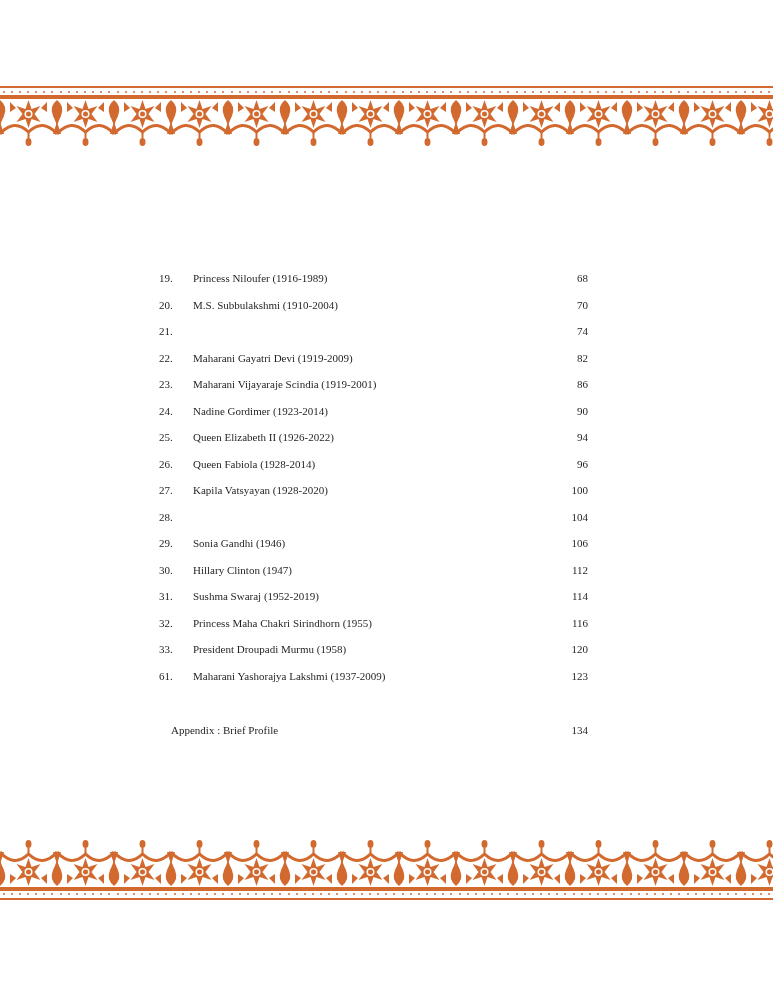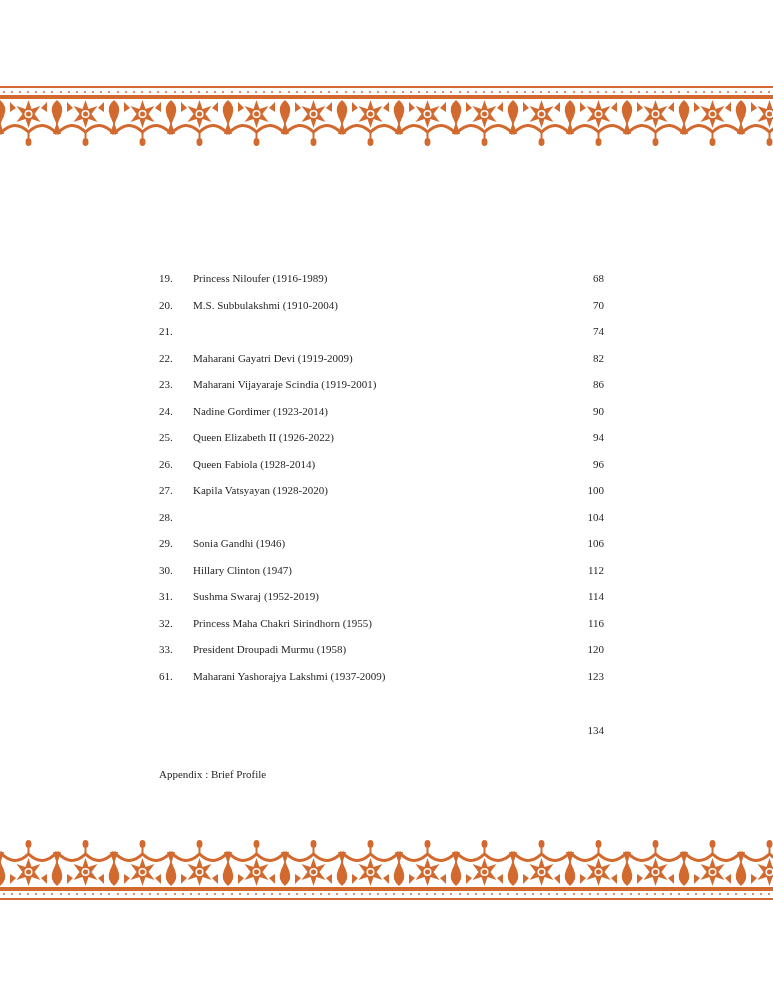--- a/index.html
+++ b/index.html
@@ -5,22 +5,22 @@
   html, body { margin: 0; padding: 0; background: #ffffff; }
   body { width: 773px; height: 1000px; position: relative; overflow: hidden;
          font-family: "Liberation Serif", "DejaVu Serif", serif; color: #231f20; }
   .border { position: absolute; left: 0; width: 773px; height: 70px; }
   .border.top { top: 84px; }
   .border.bottom { top: 832px; }
   .toc { position: absolute; left: 159px; top: 266px; width: 445px; }
   .row { position: absolute; left: 0; width: 445px; height: 24px; font-size: 11px; line-height: 24px; }
   .num { position: absolute; left: 0; }
   .title { position: absolute; left: 34px; white-space: nowrap; }
-  .page { position: absolute; right: 0; text-align: left; }
-  .appendix .title { left: 0; margin-top: 44px; }
+  .page { position: absolute; right: 16px; text-align: left; }
+  .appendix .title { left: 12px; }
 </style>
 </head>
 <body>
 
 <svg width="0" height="0" style="position:absolute">
   <defs>
     <pattern id="lace" x="0" y="0" width="57" height="70" patternUnits="userSpaceOnUse">
 
       <rect x="0" y="2" width="57" height="2" fill="#d2692f"></rect>
       <g fill="#d2692f">

